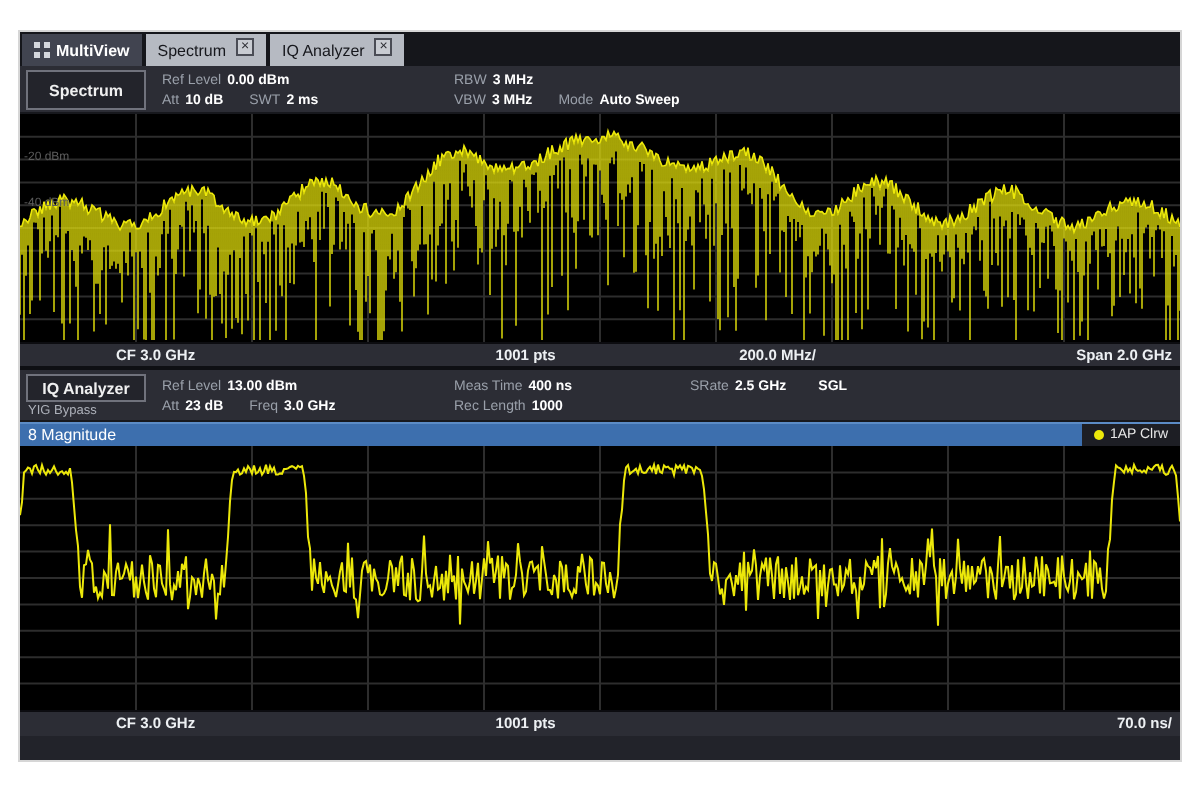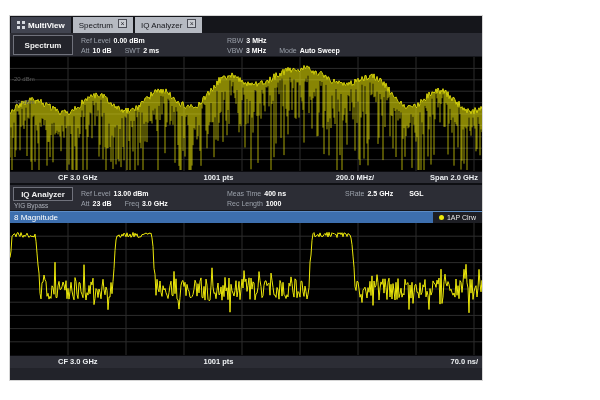--- a/index.html
+++ b/index.html
@@ -1,17 +1,17 @@
 <!DOCTYPE html>
 <html><head>
 <meta charset="utf-8">
 <style>
   *{box-sizing:border-box;margin:0;padding:0;}
   html,body{width:600px;height:400px;background:#ffffff;font-family:"Liberation Sans",sans-serif;overflow:hidden;position:relative;}
-  .screen{position:absolute;left:10px;top:16px;width:472px;height:364px;background:#22232a;display:flex;flex-direction:column;box-shadow:0 0 0 1px #d6d6d6;}
+  .screen{position:absolute;left:10px;top:16px;width:580px;height:364px;background:#22232a;display:flex;flex-direction:column;box-shadow:0 0 0 1px #d6d6d6;}
   
   .tabbar{height:17px;background:#15161b;display:flex;align-items:stretch;gap:2px;padding:1px 0 0 1px;flex:none;}
   .tab{display:flex;align-items:center;padding:0 6px;font-size:8px;white-space:nowrap;}
   .tab-mv{background:#414450;color:#ffffff;gap:3px;font-weight:bold;}
   .tab-light{background:#b6bac2;color:#16171c;gap:5px;}
   .tab-close{width:9px;height:9px;border:1px solid #4a4c55;font-size:7px;line-height:7px;text-align:center;color:#2a2b31;margin-top:-3px;background:#c9ccd2;}
   
   .chan-header{background:#2c2d35;display:flex;flex:none;padding:2px 3px 1px 3px;border-bottom:1px solid #17181d;}
   .spec-header{height:24px;}
   .iq-header{height:26px;}
@@ -38,21 +38,21 @@
   .ylab{position:absolute;left:2px;font-size:6px;color:#5d5d5d;}
   .yl1{top:19px;}
   .yl2{top:42px;}
   
   .axis{background:#2c2d35;position:relative;flex:none;font-size:7.5px;color:#edf0f3;font-weight:bold;border-top:1px solid #0c0c10;}
   .axis-spec{height:12px;}
   .axis-iq{height:13px;}
   .axis span{position:absolute;top:1px;}
   .a-cf{left:4px;margin-left:44px;}
   .a-pts{left:41%;}
-  .a-div{left:62%;margin-left:33px;}
+  .a-div{left:62%;}
   .a-right{right:4px;margin-left:46px;}
   .hdiv{height:2px;background:#0e0f13;flex:none;}
 </style>
 </head>
 <body>
 
 <div class="screen">
 
   <div class="tabbar">
     <div class="tab tab-mv">

